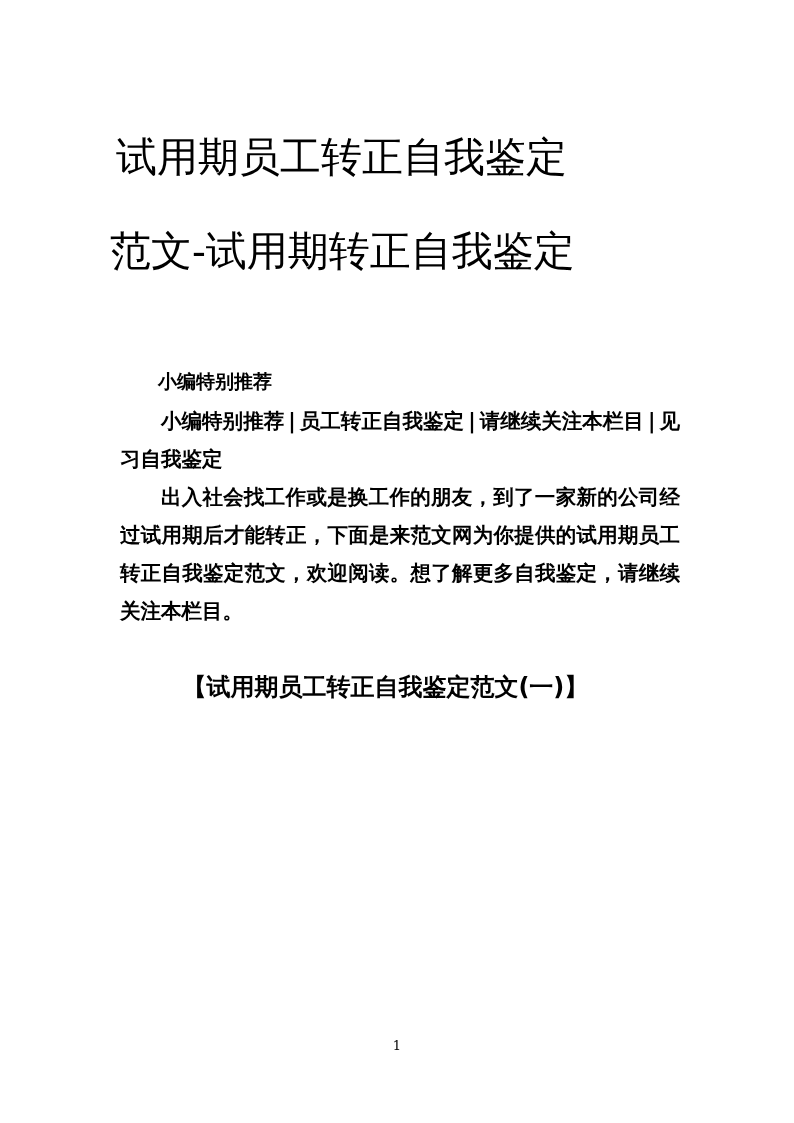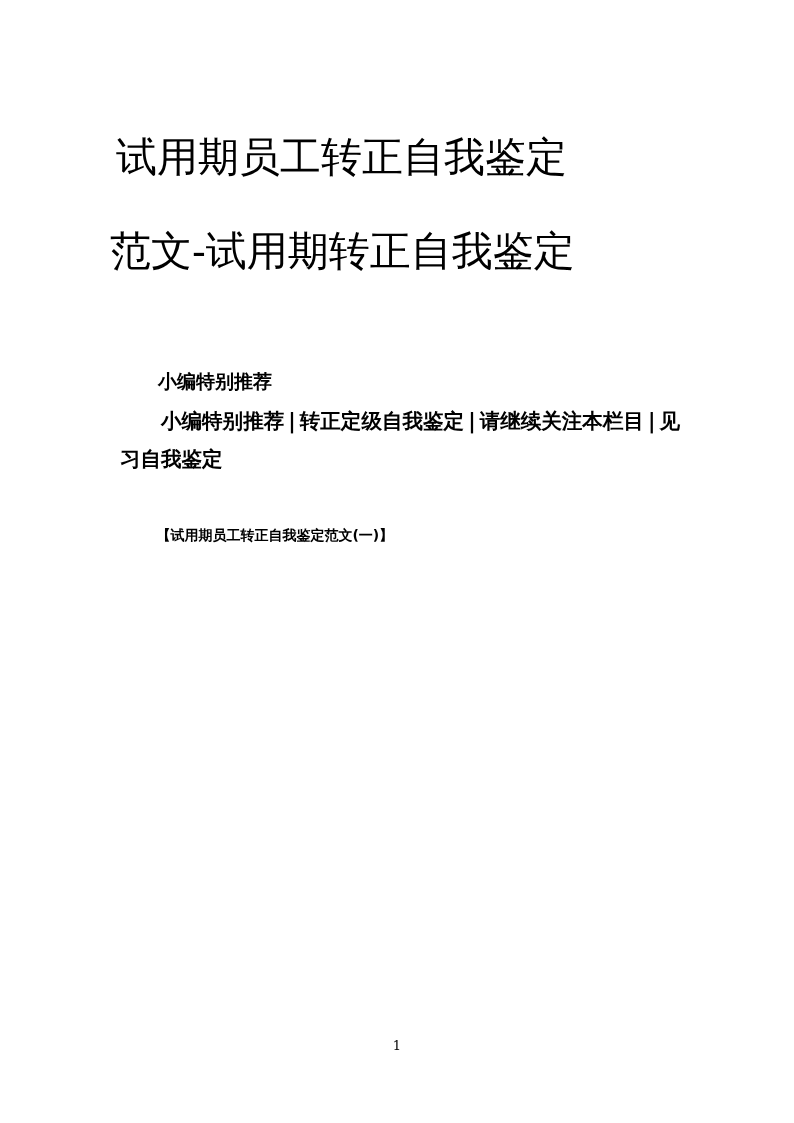--- a/index.html
+++ b/index.html
@@ -87,21 +87,21 @@
     line-height: 38px;
     text-indent: 2em;
   }
   .link-sep {
     padding: 0 4px;
     font-weight: 700;
   }
 
   .section-heading {
     font-family: "DejaVu Sans", "Liberation Sans", sans-serif;
-    font-size: 14px;
+    font-size: 24px;
     font-weight: 700;
     line-height: 38px;
     text-indent: 2.6em;
     margin: 0;
     white-space: nowrap;
   }
 
   
   .page-number {
     position: absolute;
@@ -124,22 +124,23 @@
     <span class="tline tline-1">试用期员工转正自我鉴定</span>
     <span class="tline tline-2">范文-试用期转正自我鉴定</span>
   </div>
 
   <div class="body-block">
 
     <p class="para recommend-label">小编特别推荐</p>
 
     <div class="spacer-sm"></div>
 
-    <p class="para link-line"><span>小编特别推荐</span><span class="link-sep">|</span><span>转正定级自我鉴定</span><span class="link-sep">|</span><span>请继续关注本栏目</span><span class="link-sep">|</span><span>见习自我鉴定</span></p>
+    <p class="para link-line"><span>小编特别推荐</span><span class="link-sep">|</span><span>员工转正自我鉴定</span><span class="link-sep">|</span><span>请继续关注本栏目</span><span class="link-sep">|</span><span>见习自我鉴定</span></p>
 
+    <p class="para para-indent">出入社会找工作或是换工作的朋友，到了一家新的公司经过试用期后才能转正，下面是来范文网为你提供的试用期员工转正自我鉴定范文，欢迎阅读。想了解更多自我鉴定，请继续关注本栏目。</p>
 
     <div class="spacer-md"></div>
 
     <p class="section-heading">【试用期员工转正自我鉴定范文(一)】</p>
 
     <div class="spacer-lg"></div>
 
 
   </div>
 

